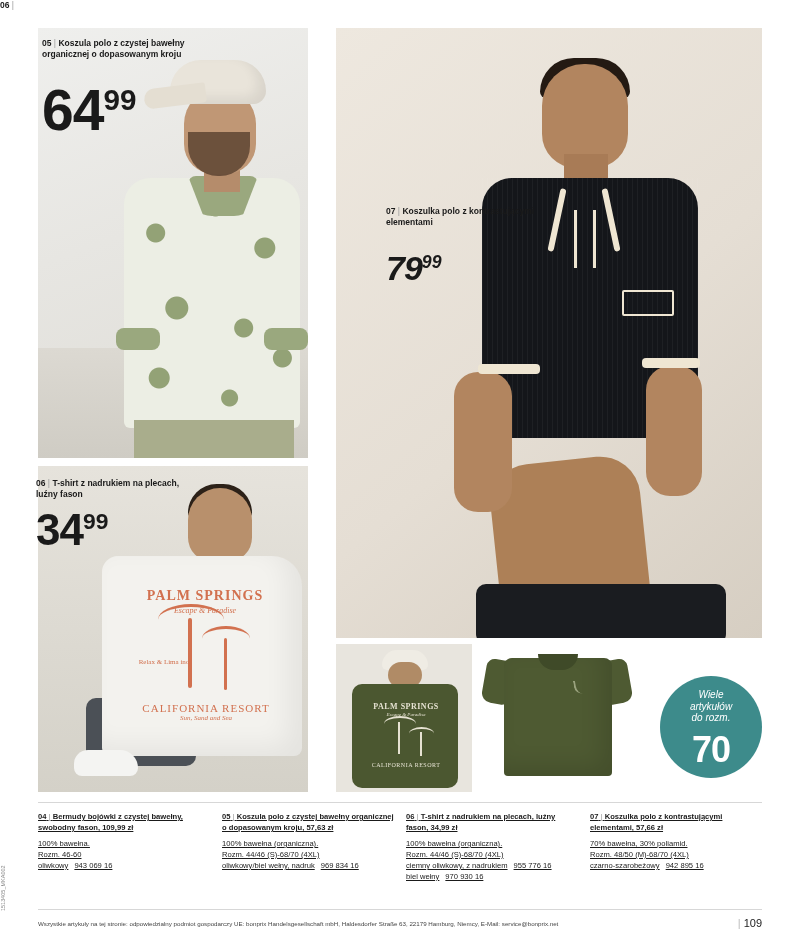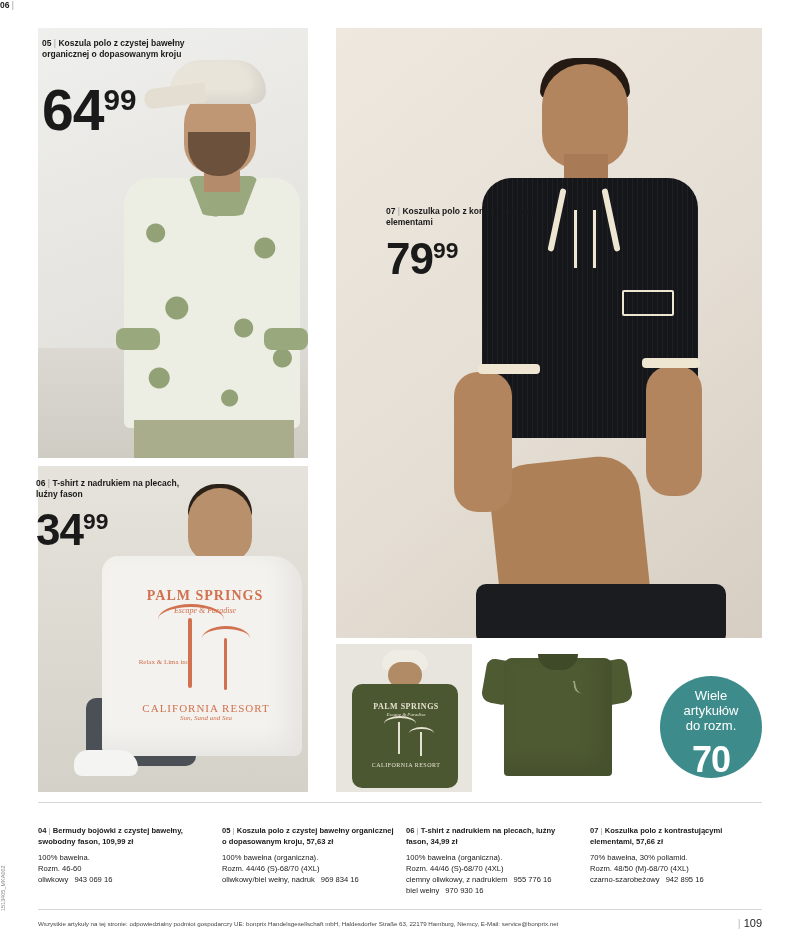--- a/index.html
+++ b/index.html
@@ -219,47 +219,47 @@
   }
   #photo-06c .sl{position:absolute;left:2px;top:16px;width:30px;height:44px;background:#4e5a32;border-radius:8px 0 10px 10px;transform:rotate(10deg);}
   #photo-06c .sr{position:absolute;left:118px;top:16px;width:30px;height:44px;background:#4e5a32;border-radius:0 8px 10px 10px;transform:rotate(-10deg);}
   #photo-06c .logo{position:absolute;left:92px;top:36px;width:10px;height:14px;border-left:2px solid #9aa27e;border-radius:0 0 0 8px;transform:rotate(-10deg);}
 
   
   #badge {
     position:absolute; left:660px; top:676px; width:102px; height:102px;
     border-radius:50%; background:#3d8b8b; color:#ffffff; text-align:center;
   }
-  #badge .small{ font-size:13px; line-height:1.15; padding-top:13px; }
+  #badge .small{ font-size:10px; line-height:1.15; padding-top:13px;font-style:italic; }
   #badge .big{ font-size:36px; font-weight:bold; line-height:1; margin-top:8px; letter-spacing:-1px;}
 
   
   .callout { position:absolute; }
   .callout .title { font-size:8.5px; line-height:1.35; font-weight:bold; }
   .callout .num { font-weight:bold; letter-spacing:-1px; }
   .callout .num .cents { font-size:.52em; vertical-align:super; letter-spacing:0; }
   .idx { font-weight:bold; }
   .bar { color:#9a9a9a; font-weight:normal; }
 
   #callout-05 { left:42px; top:38px; width:150px; }
   #callout-05 .num { font-size:57px; margin-top:16px; }
 
   #callout-06 { left:36px; top:478px; width:150px; }
   #callout-06 .num { font-size:44px; margin-top:4px; }
 
   #callout-07 { left:386px; top:206px; width:150px; }
-  #callout-07 .num { font-size:44px; margin-top:5px; }
+  #callout-07 .num { font-size:34px; margin-top:20px;font-style:italic; }
 
   #callout-06b { left:486px; top:648px; width:60px; font-size:8.5px; font-weight:bold; }
 
   
   .cols {
     position:absolute; left:38px; top:802px; width:724px;
     display:flex; gap:12px;
-    border-top:1px solid #d7d7d7; padding-top:22px;
+    border-top:1px solid #d7d7d7; padding-top:8px;text-decoration:underline;
   }
   .col { width:25%; font-size:7.6px; line-height:1.45; }
   .col .head { font-weight:bold; margin-bottom:5px; }
   .col .head .bar { font-weight:normal; color:#999; }
   .col p { margin:0; }
   .row { display:flex; gap:6px; }
   .row .code { white-space:nowrap; }
 
   
   .footer {

